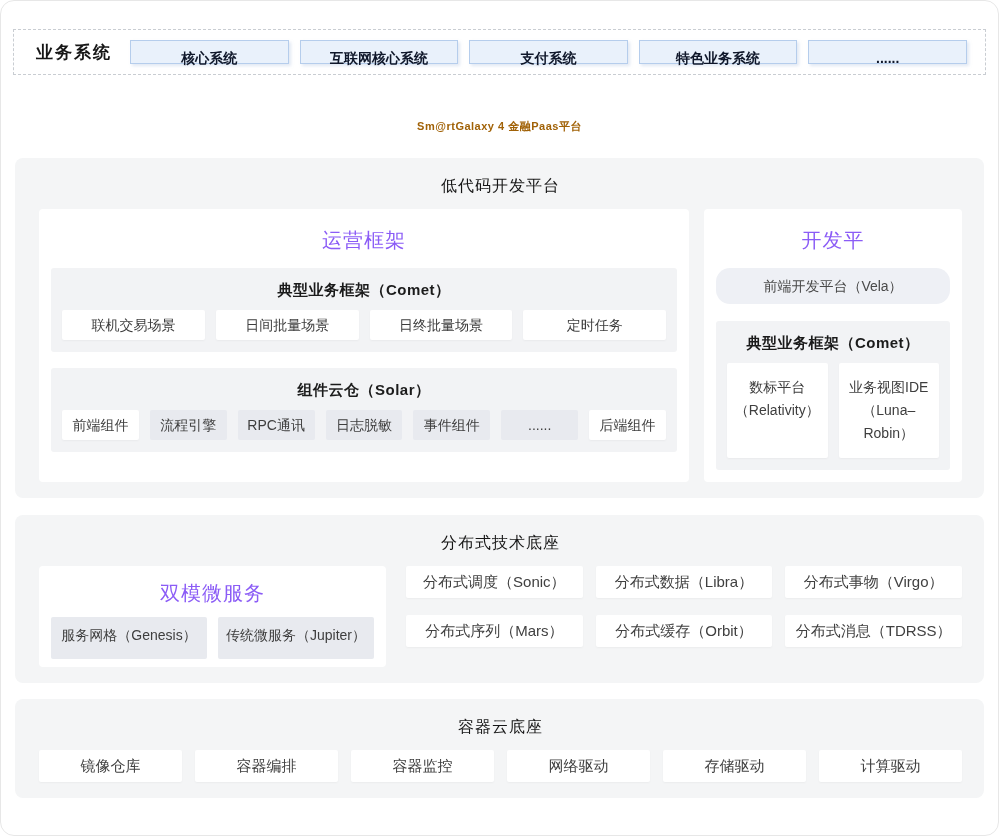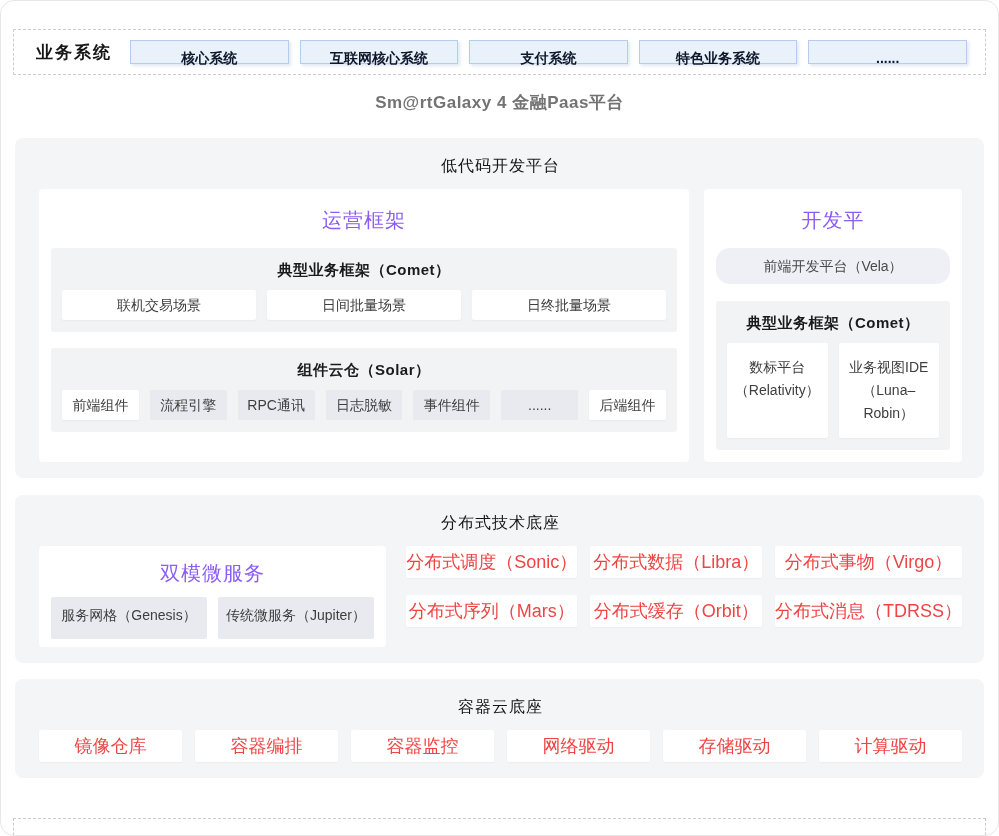--- a/index.html
+++ b/index.html
@@ -5,21 +5,21 @@
   * { box-sizing: border-box; }
   body { margin:0; background:#fff; font-family:"Liberation Sans", sans-serif; color:#262626; }
   .page { width:999px; height:836px; background:#fff; border:1px solid #e7e7e7; border-radius:14px; overflow:hidden; position:relative; }
 
   
   .dashed-row { margin:28px 12px 0; border:1px dashed #c9cdd2; display:flex; align-items:center; padding:10px 18px 10px 22px; gap:18px; }
   .row-label { font-weight:bold; font-size:17px; color:#161616; letter-spacing:2px; white-space:nowrap; }
   .blue-boxes { display:flex; flex:1; gap:11px; }
   .blue-box { flex:1; height:24px; line-height:34px; text-align:center; background:#e9f1fb; border:1px solid #b5cdec; color:#0f172a; font-size:14px; box-shadow:2px 2px 3px rgba(170,190,220,.35);font-weight:bold; }
 
-  .main-title { text-align:center; font-weight:bold; font-size:17px; color:#737373; margin-top:16px; letter-spacing:.5px; }
+  .main-title { text-align:center; font-weight:bold; font-size:11px; color:#a16207; margin-top:44px; letter-spacing:.5px; }
 
   
   .panel { margin:24px 14px 0; background:#f4f5f6; border-radius:8px; padding:10px 22px 16px 24px; }
   .panel-title { text-align:center; font-weight:normal; font-size:16px; color:#161616; margin:8px 0 12px; letter-spacing:1px; }
 
   .lowcode-content { display:flex; gap:15px; align-items:stretch; }
   .card { background:#fff; border-radius:4px; }
   .op-card { flex:1; padding:12px; }
   .card-title { text-align:center; font-weight:normal; font-size:20px; color:#8b5cf6; margin:6px 0 14px; letter-spacing:1px; }
   .subcard { background:#f2f3f5; border-radius:3px; padding:9px 11px 12px; }
@@ -34,21 +34,21 @@
   .dev-comet { flex:1; }
   .tallbox { flex:1; background:#fff; padding:13px 2px; text-align:center; font-size:14px; color:#3e3e3e; line-height:23px; border-radius:2px; box-shadow:0 1px 2px rgba(0,0,0,.04); }
   .tallbox span { display:block; }
 
   .dist-panel { margin-top:17px; }
   .dist-content { display:flex; gap:20px; align-items:flex-start; }
   .dual-card { width:347px; flex-shrink:0; background:#fff; border-radius:4px; padding:8px 12px; }
   .dual-card .card-title { margin:6px 0 10px; }
   .dual-card .gchip { height:42px; line-height:36px; }
   .dist-grid { flex:1; display:grid; grid-template-columns:repeat(3,1fr); gap:17px 13px; }
-  .wbox2 { background:#fff; height:32px; line-height:32px; text-align:center; font-size:18px; color:#ef4444; border-radius:2px; box-shadow:0 1px 2px rgba(0,0,0,.04); white-space:nowrap; }
+  .wbox2 { background:#fff; height:32px; line-height:32px; text-align:center; font-size:15px; color:#404040; border-radius:2px; box-shadow:0 1px 2px rgba(0,0,0,.04); white-space:nowrap; }
 
   .container-panel { margin-top:16px; }
   .container-row { display:flex; gap:13px; }
   .container-row .wbox2 { flex:1; }
 
   .infra-row { margin-top:40px; }
 </style>
 </head>
 <body>
 
@@ -73,20 +73,21 @@
 
       <div class="card op-card">
         <div class="card-title">运营框架</div>
 
         <div class="subcard">
           <div class="subcard-title">典型业务框架（Comet）</div>
           <div class="box-row">
             <div class="wbox">联机交易场景</div>
             <div class="wbox">日间批量场景</div>
             <div class="wbox">日终批量场景</div>
+            <div class="wbox">定时任务</div>
           </div>
         </div>
 
         <div class="subcard">
           <div class="subcard-title">组件云仓（Solar）</div>
           <div class="box-row">
             <div class="wbox">前端组件</div>
             <div class="gchip">流程引擎</div>
             <div class="gchip">RPC通讯</div>
             <div class="gchip">日志脱敏</div>

